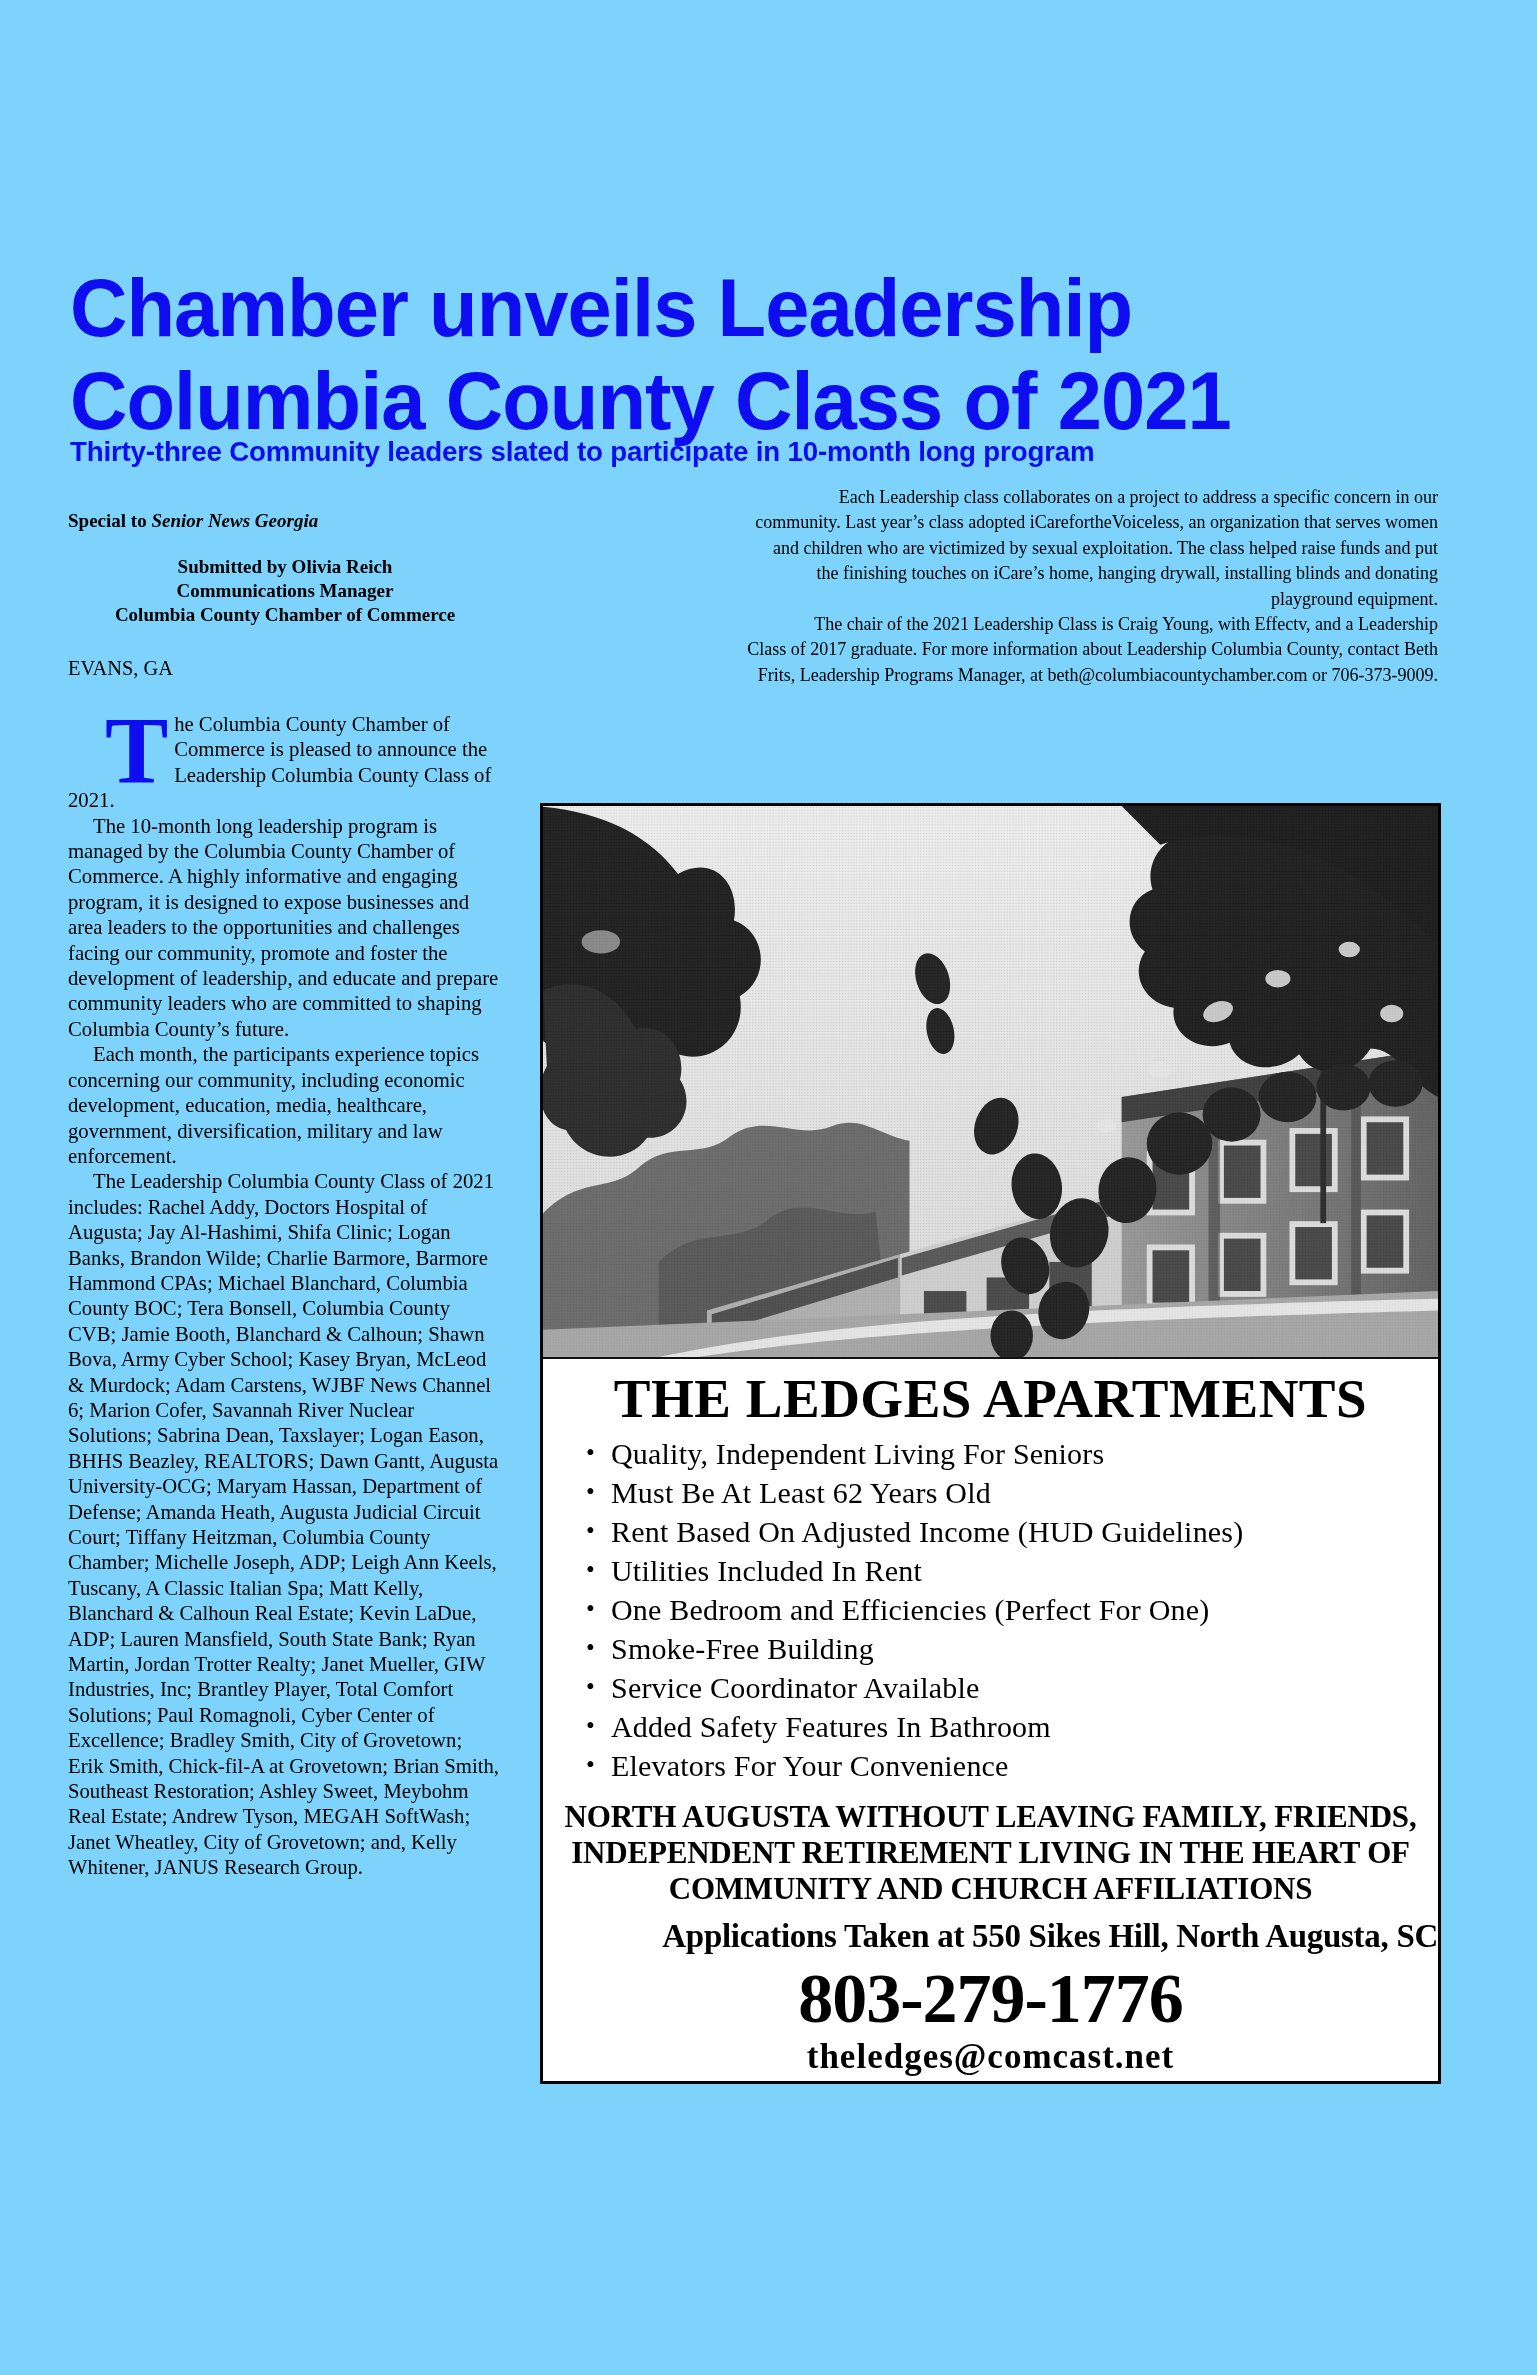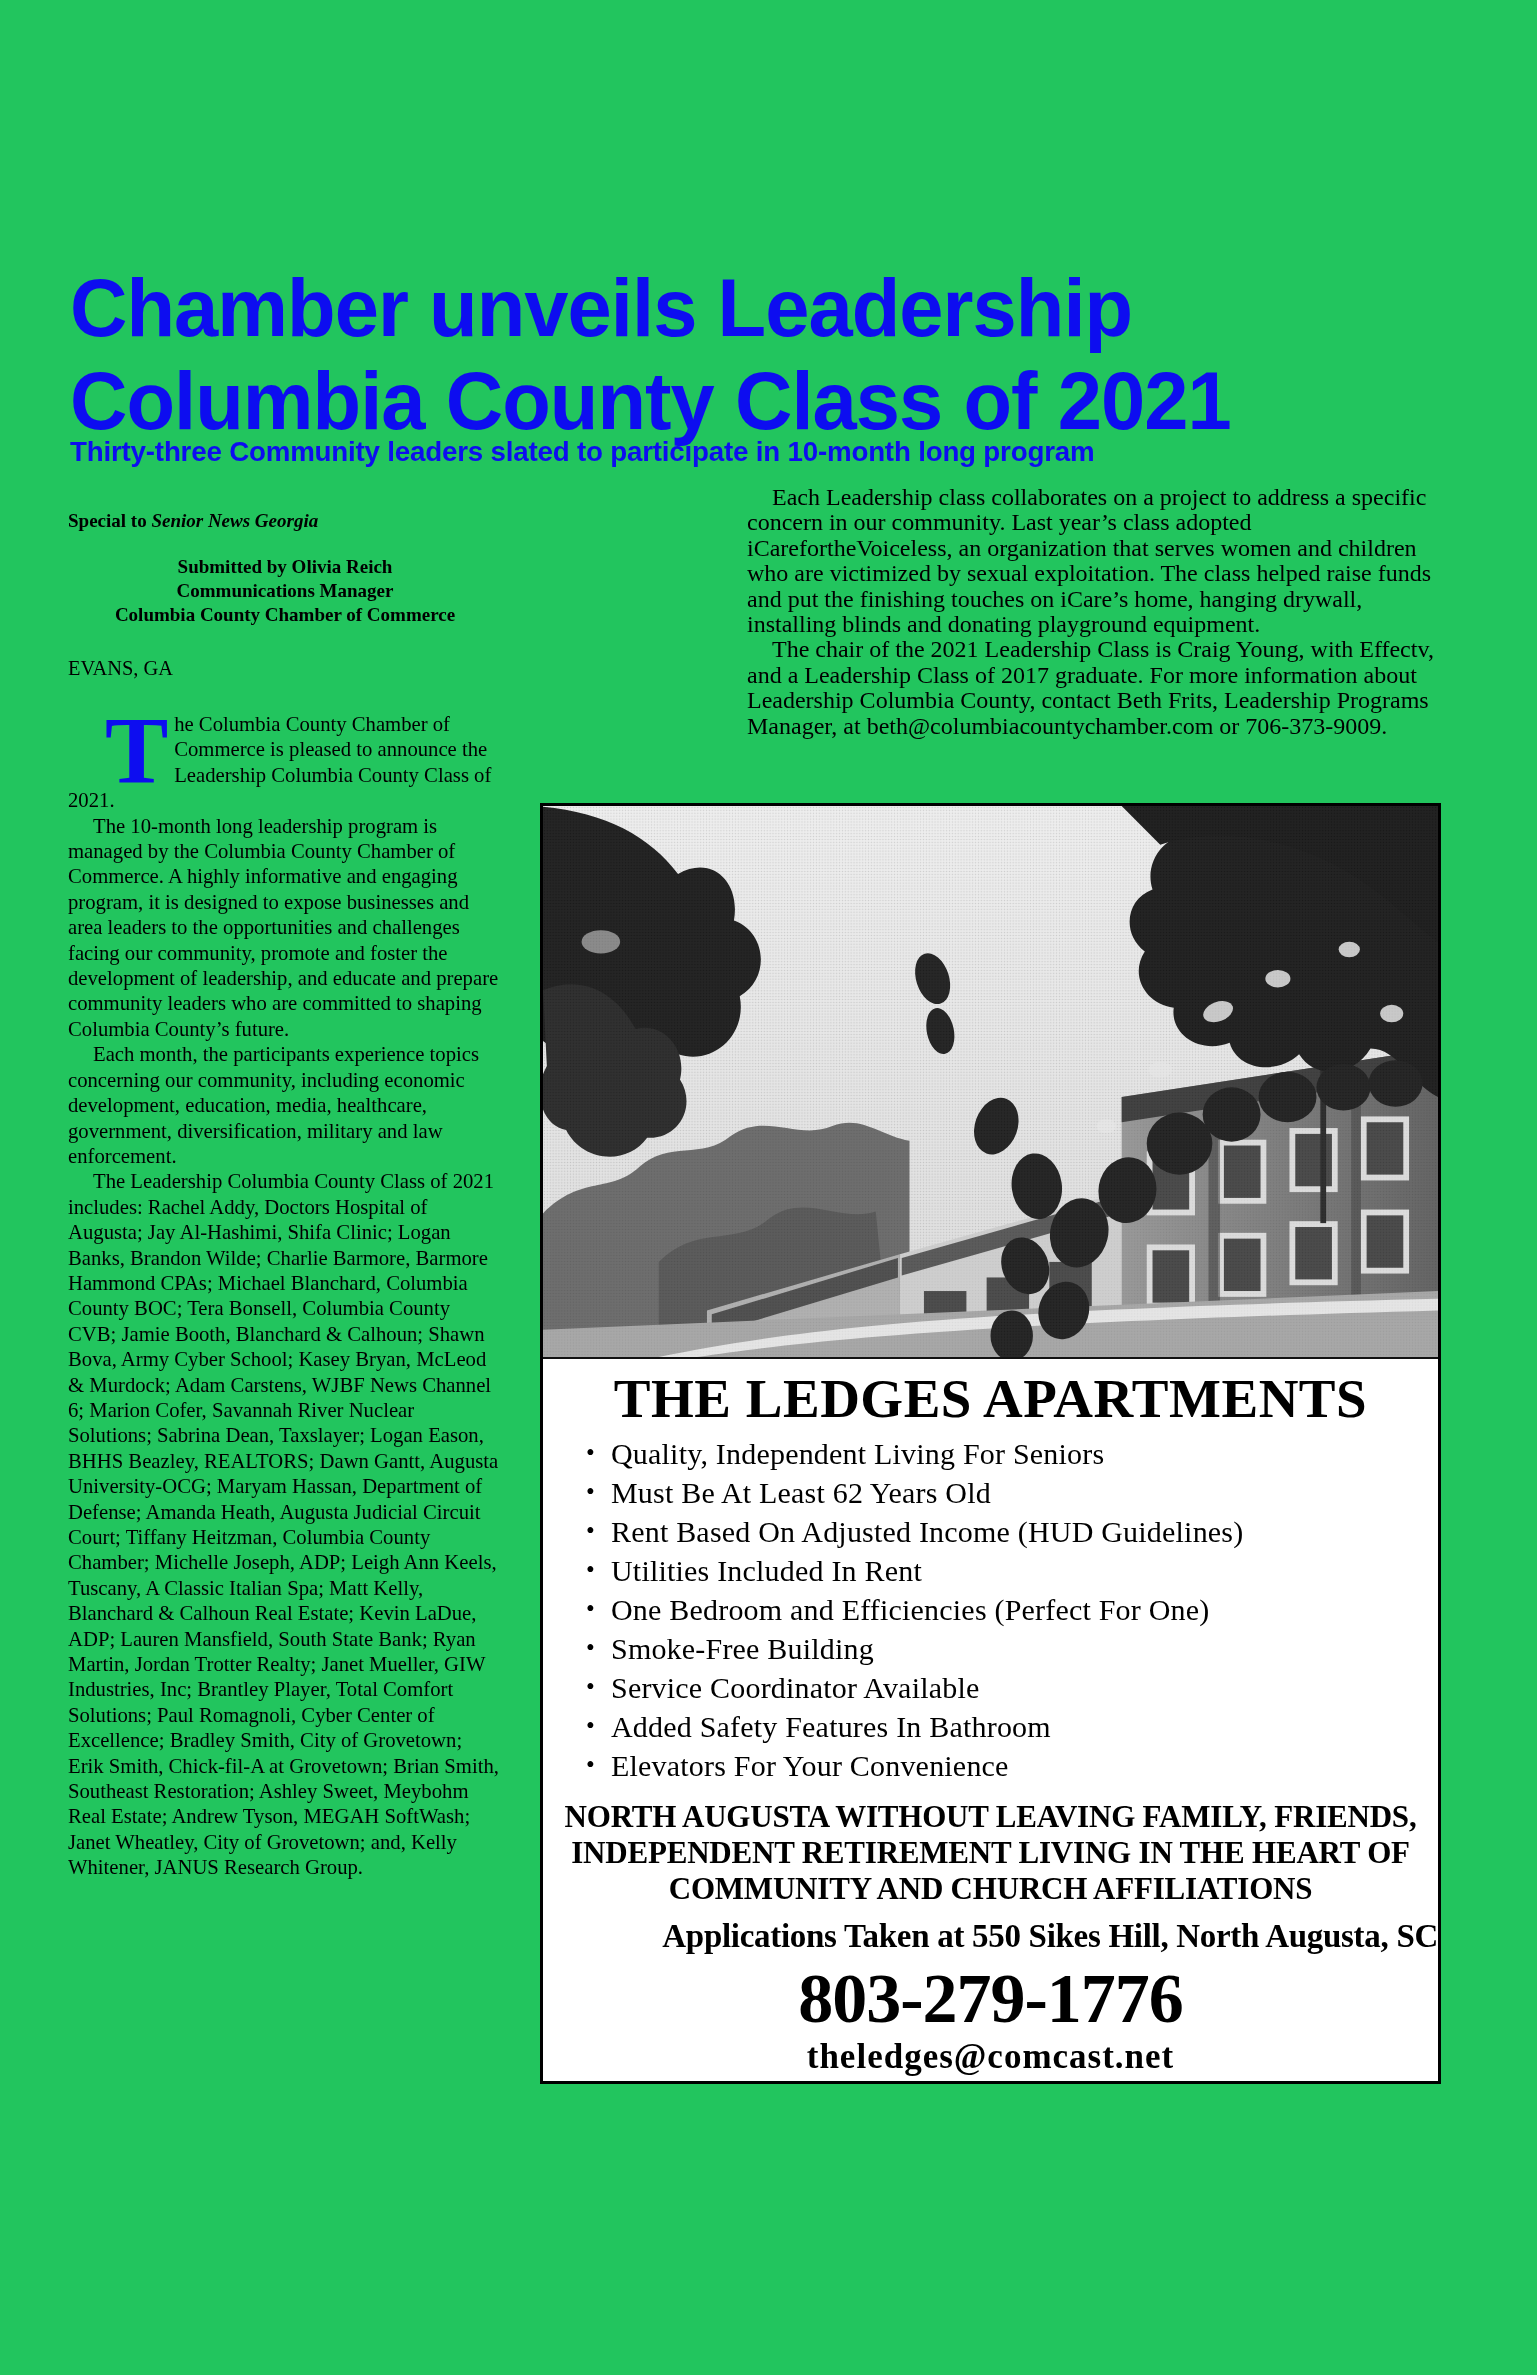--- a/index.html
+++ b/index.html
@@ -14,21 +14,21 @@
     font-family: "Liberation Serif", serif;
     color: #000000;
     overflow: hidden;
   }
 
   .page {
     position: absolute;
     left: 0; top: 0;
     width: 1537px;
     height: 2375px;
-    background: #22c55e;
+    background: #7dd3fc;
   }
 
   
   .headline {
     position: absolute;
     left: 70px;
     top: 206px;
     width: 1397px;
     color: #0d0df0;
     font-family: "Liberation Sans", sans-serif;
@@ -116,22 +116,23 @@
     float: left;
     color: #0d0df0;
     font-family: "Liberation Serif", serif;
     font-weight: bold;
     font-size: 95px;
     line-height: 74px;
     margin: 1.9px 5.8px -5.8px 37px;
   }
 
   .right-body {
-    font-size: 24px;
+    font-size: 18px;
     line-height: 25.4px;
+    text-align: right;
   }
   .right-body p {
     margin: 0;
     text-indent: 25px;
   }
 
   
   .ad {
     position: absolute;
     left: 540px;

